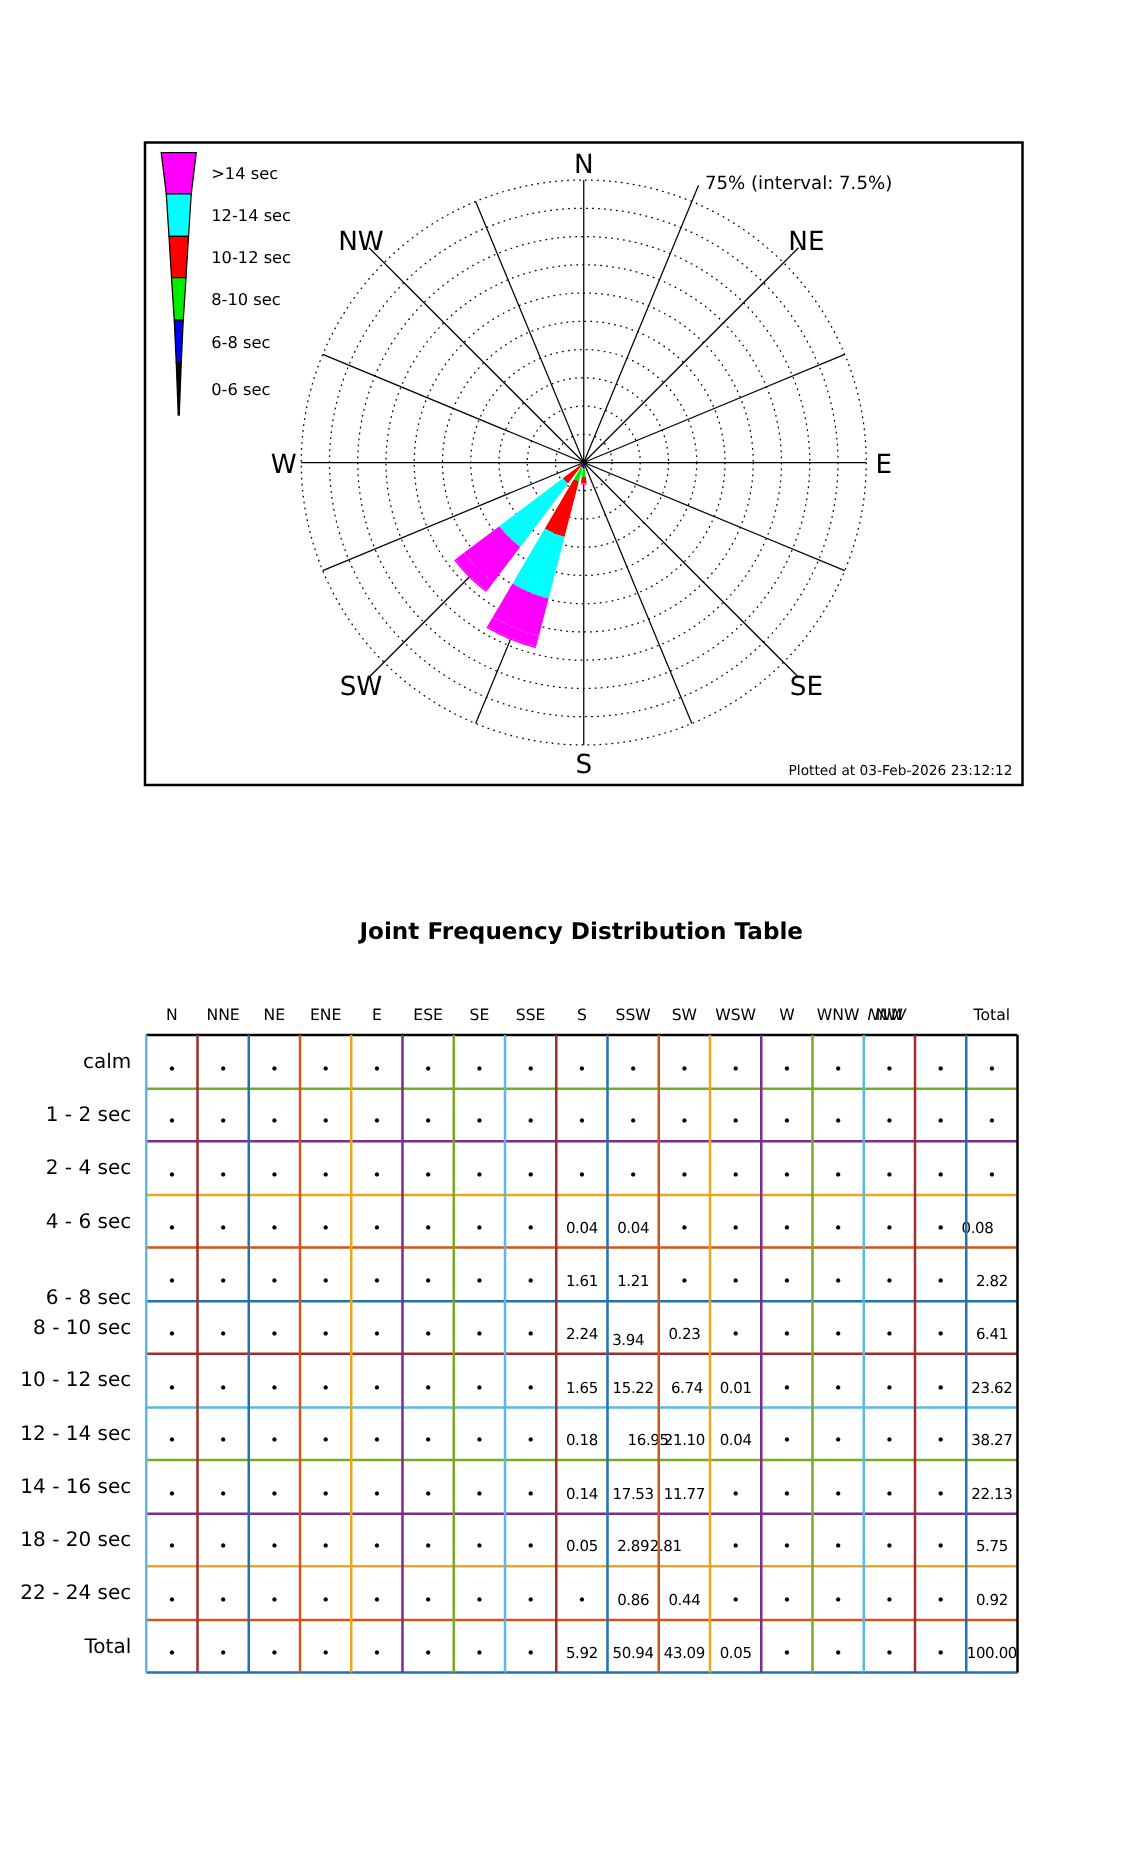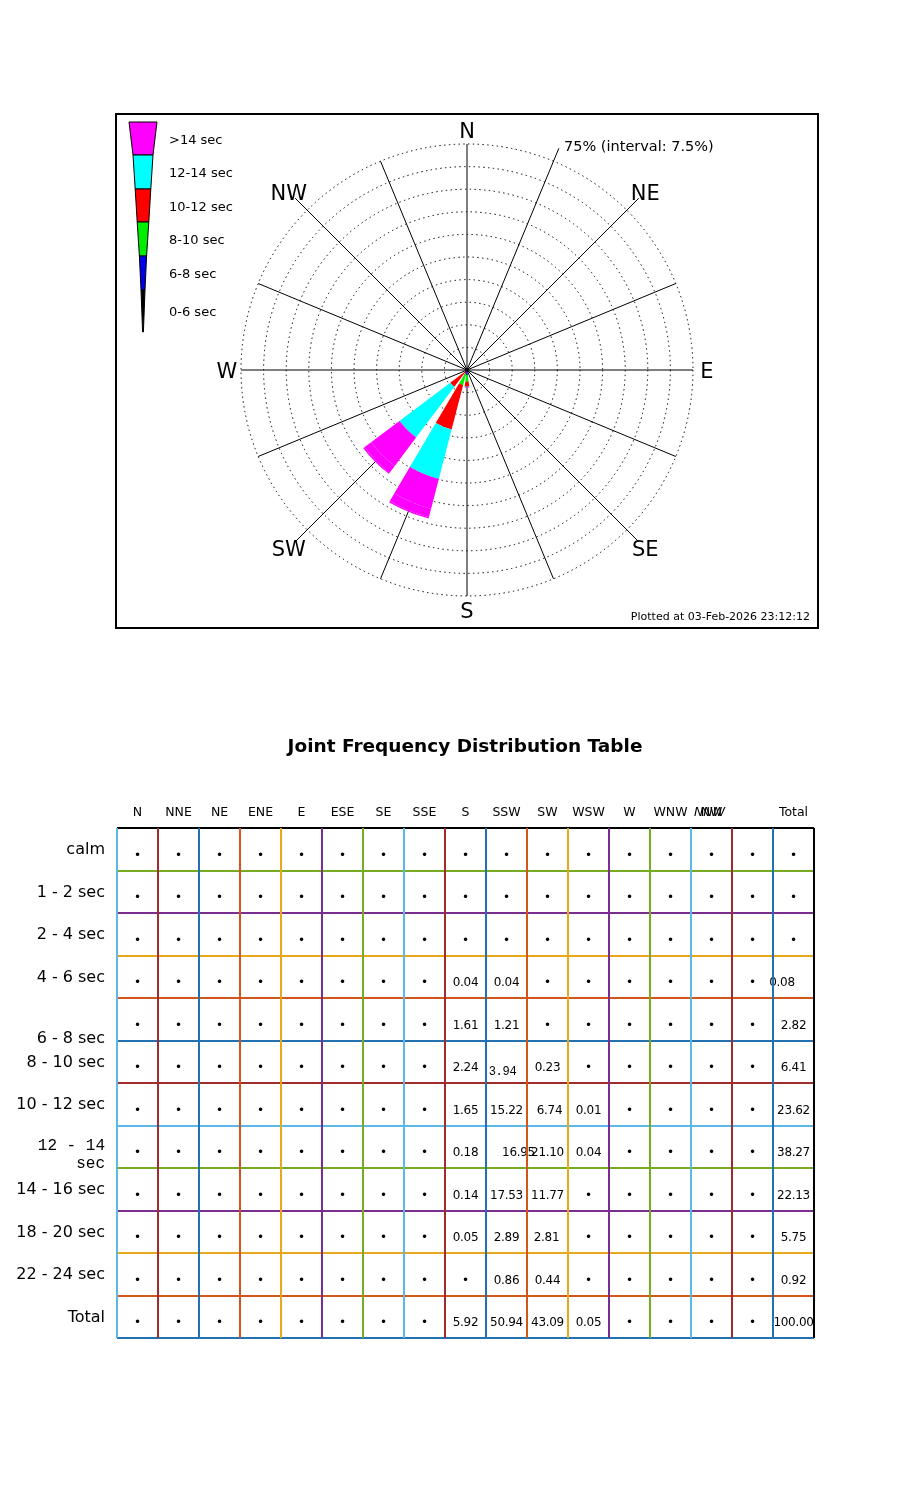--- a/index.html
+++ b/index.html
@@ -125,21 +125,21 @@
       <div class="col-header" style="left: 683px; top: 804px; width: 57px;">NW</div>
       <div class="col-header" style="left: 681px; top: 804px; width: 57px; font-style: italic;">NNW</div>
       <div class="col-header" style="left: 765px; top: 804px; width: 57px;">Total</div>
       <div class="row-label" style="left: 2px; top: 839px; width: 103px;">calm</div>
       <div class="row-label" style="left: 2px; top: 881.5px; width: 103px;">1 - 2  sec</div>
       <div class="row-label" style="left: 2px; top: 924px; width: 103px;">2 - 4  sec</div>
       <div class="row-label" style="left: 2px; top: 966.5px; width: 103px;">4 - 6  sec</div>
       <div class="row-label" style="left: 2px; top: 1009px; width: 103px; margin-top: 19px;">6 - 8  sec</div>
       <div class="row-label" style="left: 2px; top: 1051.5px; width: 103px;">8 - 10 sec</div>
       <div class="row-label" style="left: 2px; top: 1094px; width: 103px;">10 - 12 sec</div>
-      <div class="row-label" style="left: 2px; top: 1136.5px; width: 103px; font-family: Liberation Mono, monospace;">12 - 14 sec</div>
+      <div class="row-label" style="left: 2px; top: 1136.5px; width: 103px;">12 - 14 sec</div>
       <div class="row-label" style="left: 2px; top: 1179px; width: 103px;">14 - 16 sec</div>
       <div class="row-label" style="left: 2px; top: 1221.5px; width: 103px;">18 - 20 sec</div>
       <div class="row-label" style="left: 2px; top: 1264px; width: 103px;">22 - 24 sec</div>
       <div class="row-label" style="left: 2px; top: 1306.5px; width: 103px;">Total</div>
       <div class="cell dot" style="left: 117px; top: 828px; width: 41px; height: 42.5px;">•</div>
       <div class="cell dot" style="left: 158px; top: 828px; width: 41px; height: 42.5px;">•</div>
       <div class="cell dot" style="left: 199px; top: 828px; width: 41px; height: 42.5px;">•</div>
       <div class="cell dot" style="left: 240px; top: 828px; width: 41px; height: 42.5px;">•</div>
       <div class="cell dot" style="left: 281px; top: 828px; width: 41px; height: 42.5px;">•</div>
       <div class="cell dot" style="left: 322px; top: 828px; width: 41px; height: 42.5px;">•</div>
@@ -224,21 +224,21 @@
       <div class="cell" style="left: 773px; top: 998px; width: 41px; height: 42.5px;">2.82</div>
       <div class="cell dot" style="left: 117px; top: 1040.5px; width: 41px; height: 42.5px;">•</div>
       <div class="cell dot" style="left: 158px; top: 1040.5px; width: 41px; height: 42.5px;">•</div>
       <div class="cell dot" style="left: 199px; top: 1040.5px; width: 41px; height: 42.5px;">•</div>
       <div class="cell dot" style="left: 240px; top: 1040.5px; width: 41px; height: 42.5px;">•</div>
       <div class="cell dot" style="left: 281px; top: 1040.5px; width: 41px; height: 42.5px;">•</div>
       <div class="cell dot" style="left: 322px; top: 1040.5px; width: 41px; height: 42.5px;">•</div>
       <div class="cell dot" style="left: 363px; top: 1040.5px; width: 41px; height: 42.5px;">•</div>
       <div class="cell dot" style="left: 404px; top: 1040.5px; width: 41px; height: 42.5px;">•</div>
       <div class="cell" style="left: 445px; top: 1040.5px; width: 41px; height: 42.5px;">2.24</div>
-      <div class="cell" style="left: 482px; top: 1040.5px; width: 41px; height: 52px; font-family: Liberation Mono, monospace;">3.94</div>
+      <div class="cell" style="left: 482px; top: 1040.5px; width: 41px; height: 52px;">3.94</div>
       <div class="cell" style="left: 527px; top: 1040.5px; width: 41px; height: 42.5px;">0.23</div>
       <div class="cell dot" style="left: 568px; top: 1040.5px; width: 41px; height: 42.5px;">•</div>
       <div class="cell dot" style="left: 609px; top: 1040.5px; width: 41px; height: 42.5px;">•</div>
       <div class="cell dot" style="left: 650px; top: 1040.5px; width: 41px; height: 42.5px;">•</div>
       <div class="cell dot" style="left: 691px; top: 1040.5px; width: 41px; height: 42.5px;">•</div>
       <div class="cell dot" style="left: 732px; top: 1040.5px; width: 41px; height: 42.5px;">•</div>
       <div class="cell" style="left: 773px; top: 1040.5px; width: 41px; height: 42.5px;">6.41</div>
       <div class="cell dot" style="left: 117px; top: 1083px; width: 41px; height: 42.5px;">•</div>
       <div class="cell dot" style="left: 158px; top: 1083px; width: 41px; height: 42.5px;">•</div>
       <div class="cell dot" style="left: 199px; top: 1083px; width: 41px; height: 42.5px;">•</div>
@@ -293,21 +293,21 @@
       <div class="cell dot" style="left: 117px; top: 1210.5px; width: 41px; height: 42.5px;">•</div>
       <div class="cell dot" style="left: 158px; top: 1210.5px; width: 41px; height: 42.5px;">•</div>
       <div class="cell dot" style="left: 199px; top: 1210.5px; width: 41px; height: 42.5px;">•</div>
       <div class="cell dot" style="left: 240px; top: 1210.5px; width: 41px; height: 42.5px;">•</div>
       <div class="cell dot" style="left: 281px; top: 1210.5px; width: 41px; height: 42.5px;">•</div>
       <div class="cell dot" style="left: 322px; top: 1210.5px; width: 41px; height: 42.5px;">•</div>
       <div class="cell dot" style="left: 363px; top: 1210.5px; width: 41px; height: 42.5px;">•</div>
       <div class="cell dot" style="left: 404px; top: 1210.5px; width: 41px; height: 42.5px;">•</div>
       <div class="cell" style="left: 445px; top: 1210.5px; width: 41px; height: 42.5px;">0.05</div>
       <div class="cell" style="left: 486px; top: 1210.5px; width: 41px; height: 42.5px;">2.89</div>
-      <div class="cell" style="left: 526px; top: 1210.5px; width: 41px; height: 42.5px; text-align: center;">2.81</div>
+      <div class="cell" style="left: 512px; top: 1210.5px; width: 41px; height: 42.5px; text-align: center;">2.81</div>
       <div class="cell dot" style="left: 568px; top: 1210.5px; width: 41px; height: 42.5px;">•</div>
       <div class="cell dot" style="left: 609px; top: 1210.5px; width: 41px; height: 42.5px;">•</div>
       <div class="cell dot" style="left: 650px; top: 1210.5px; width: 41px; height: 42.5px;">•</div>
       <div class="cell dot" style="left: 691px; top: 1210.5px; width: 41px; height: 42.5px;">•</div>
       <div class="cell dot" style="left: 732px; top: 1210.5px; width: 41px; height: 42.5px;">•</div>
       <div class="cell" style="left: 773px; top: 1210.5px; width: 41px; height: 42.5px;">5.75</div>
       <div class="cell dot" style="left: 117px; top: 1253px; width: 41px; height: 42.5px;">•</div>
       <div class="cell dot" style="left: 158px; top: 1253px; width: 41px; height: 42.5px;">•</div>
       <div class="cell dot" style="left: 199px; top: 1253px; width: 41px; height: 42.5px;">•</div>
       <div class="cell dot" style="left: 240px; top: 1253px; width: 41px; height: 42.5px;">•</div>

